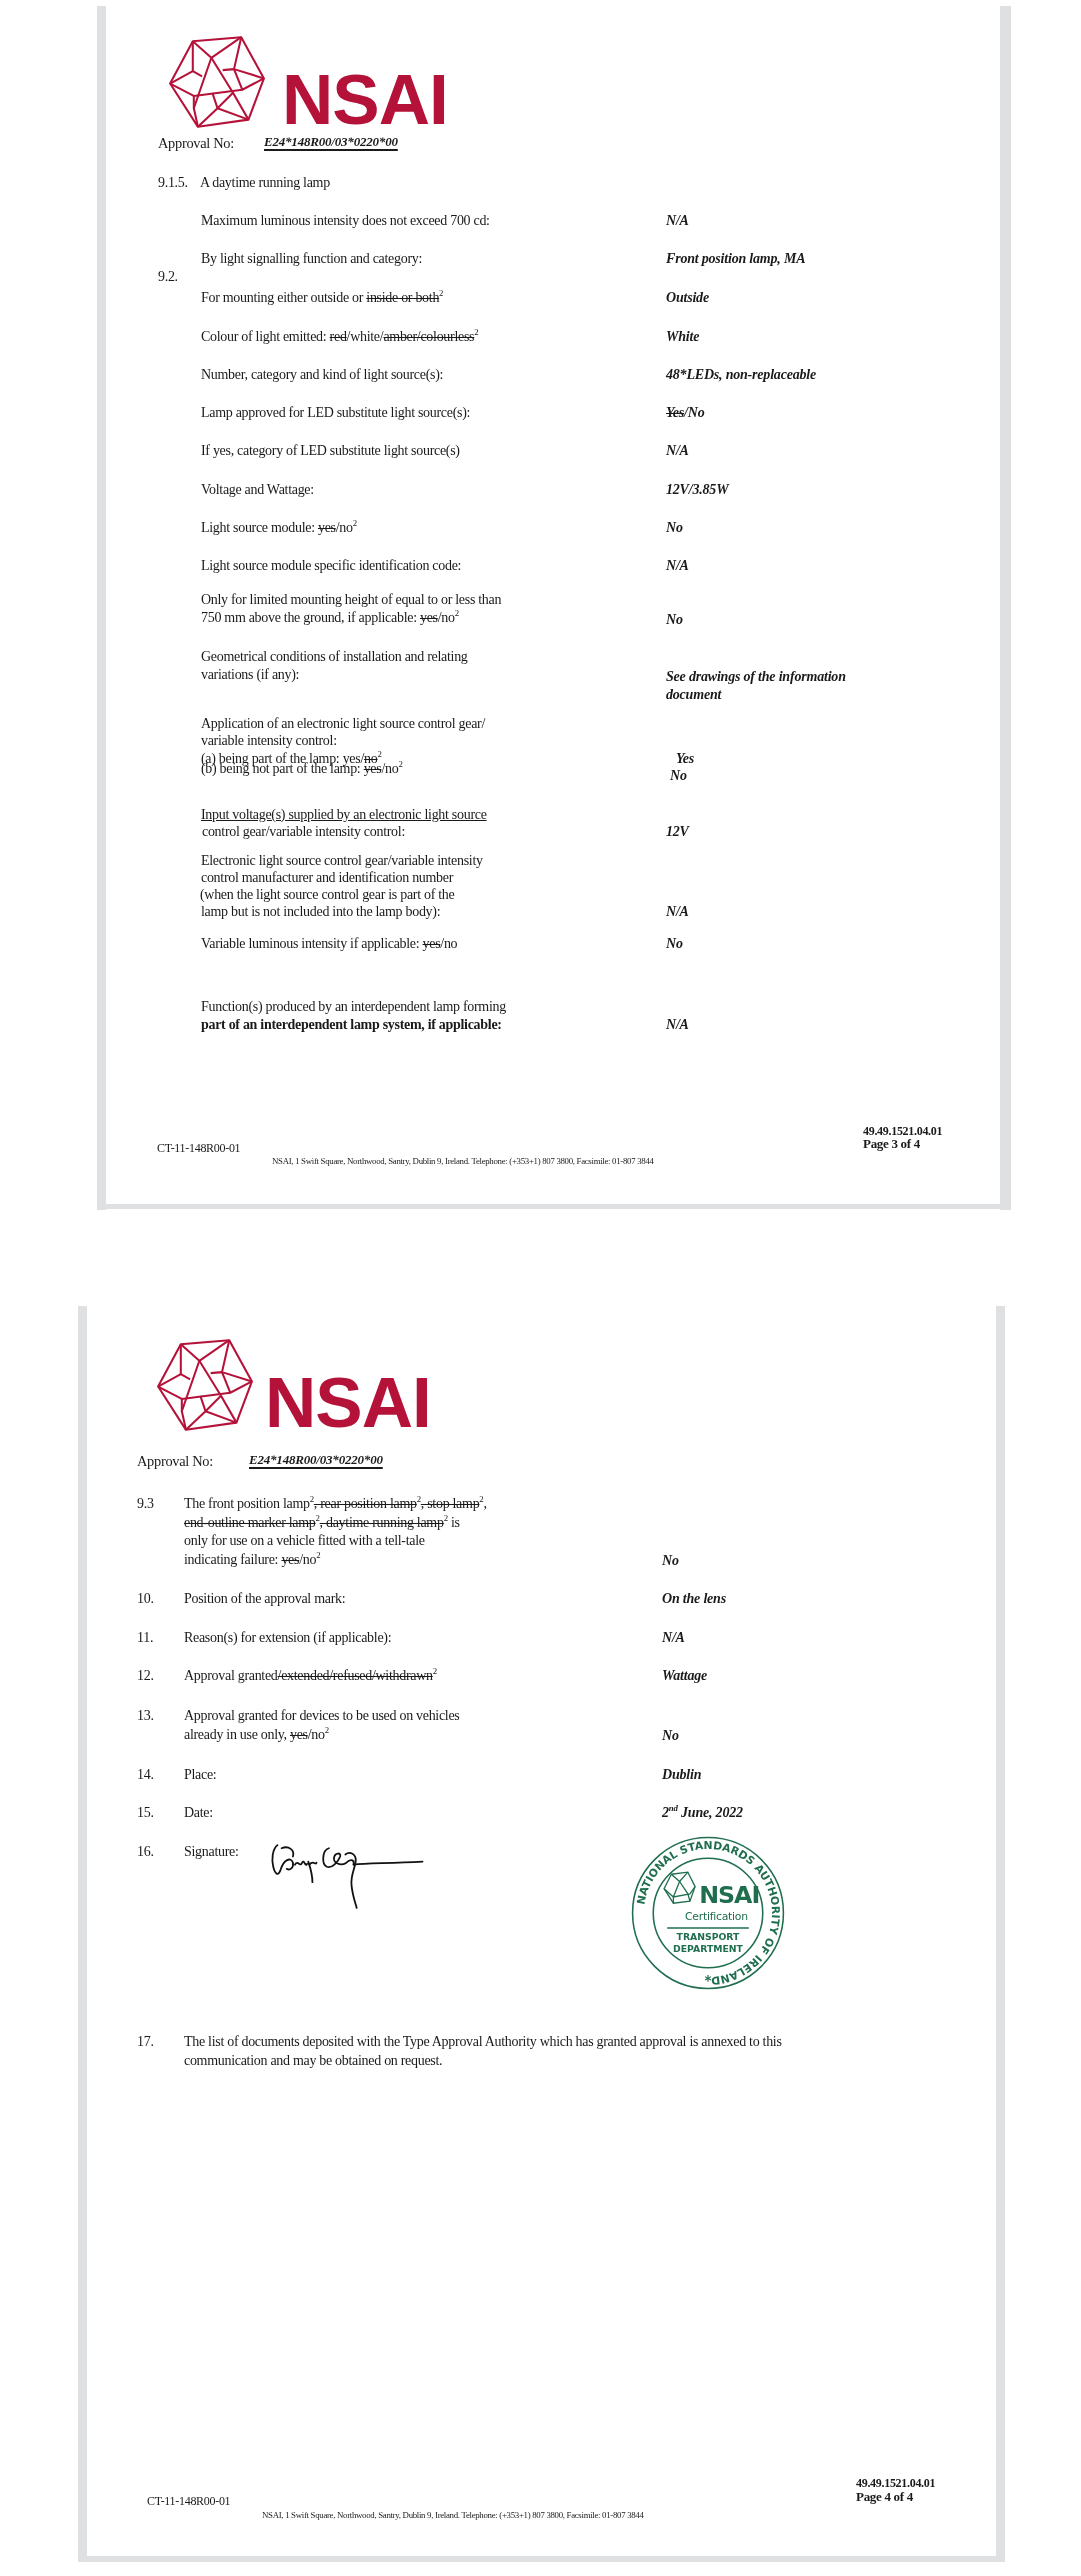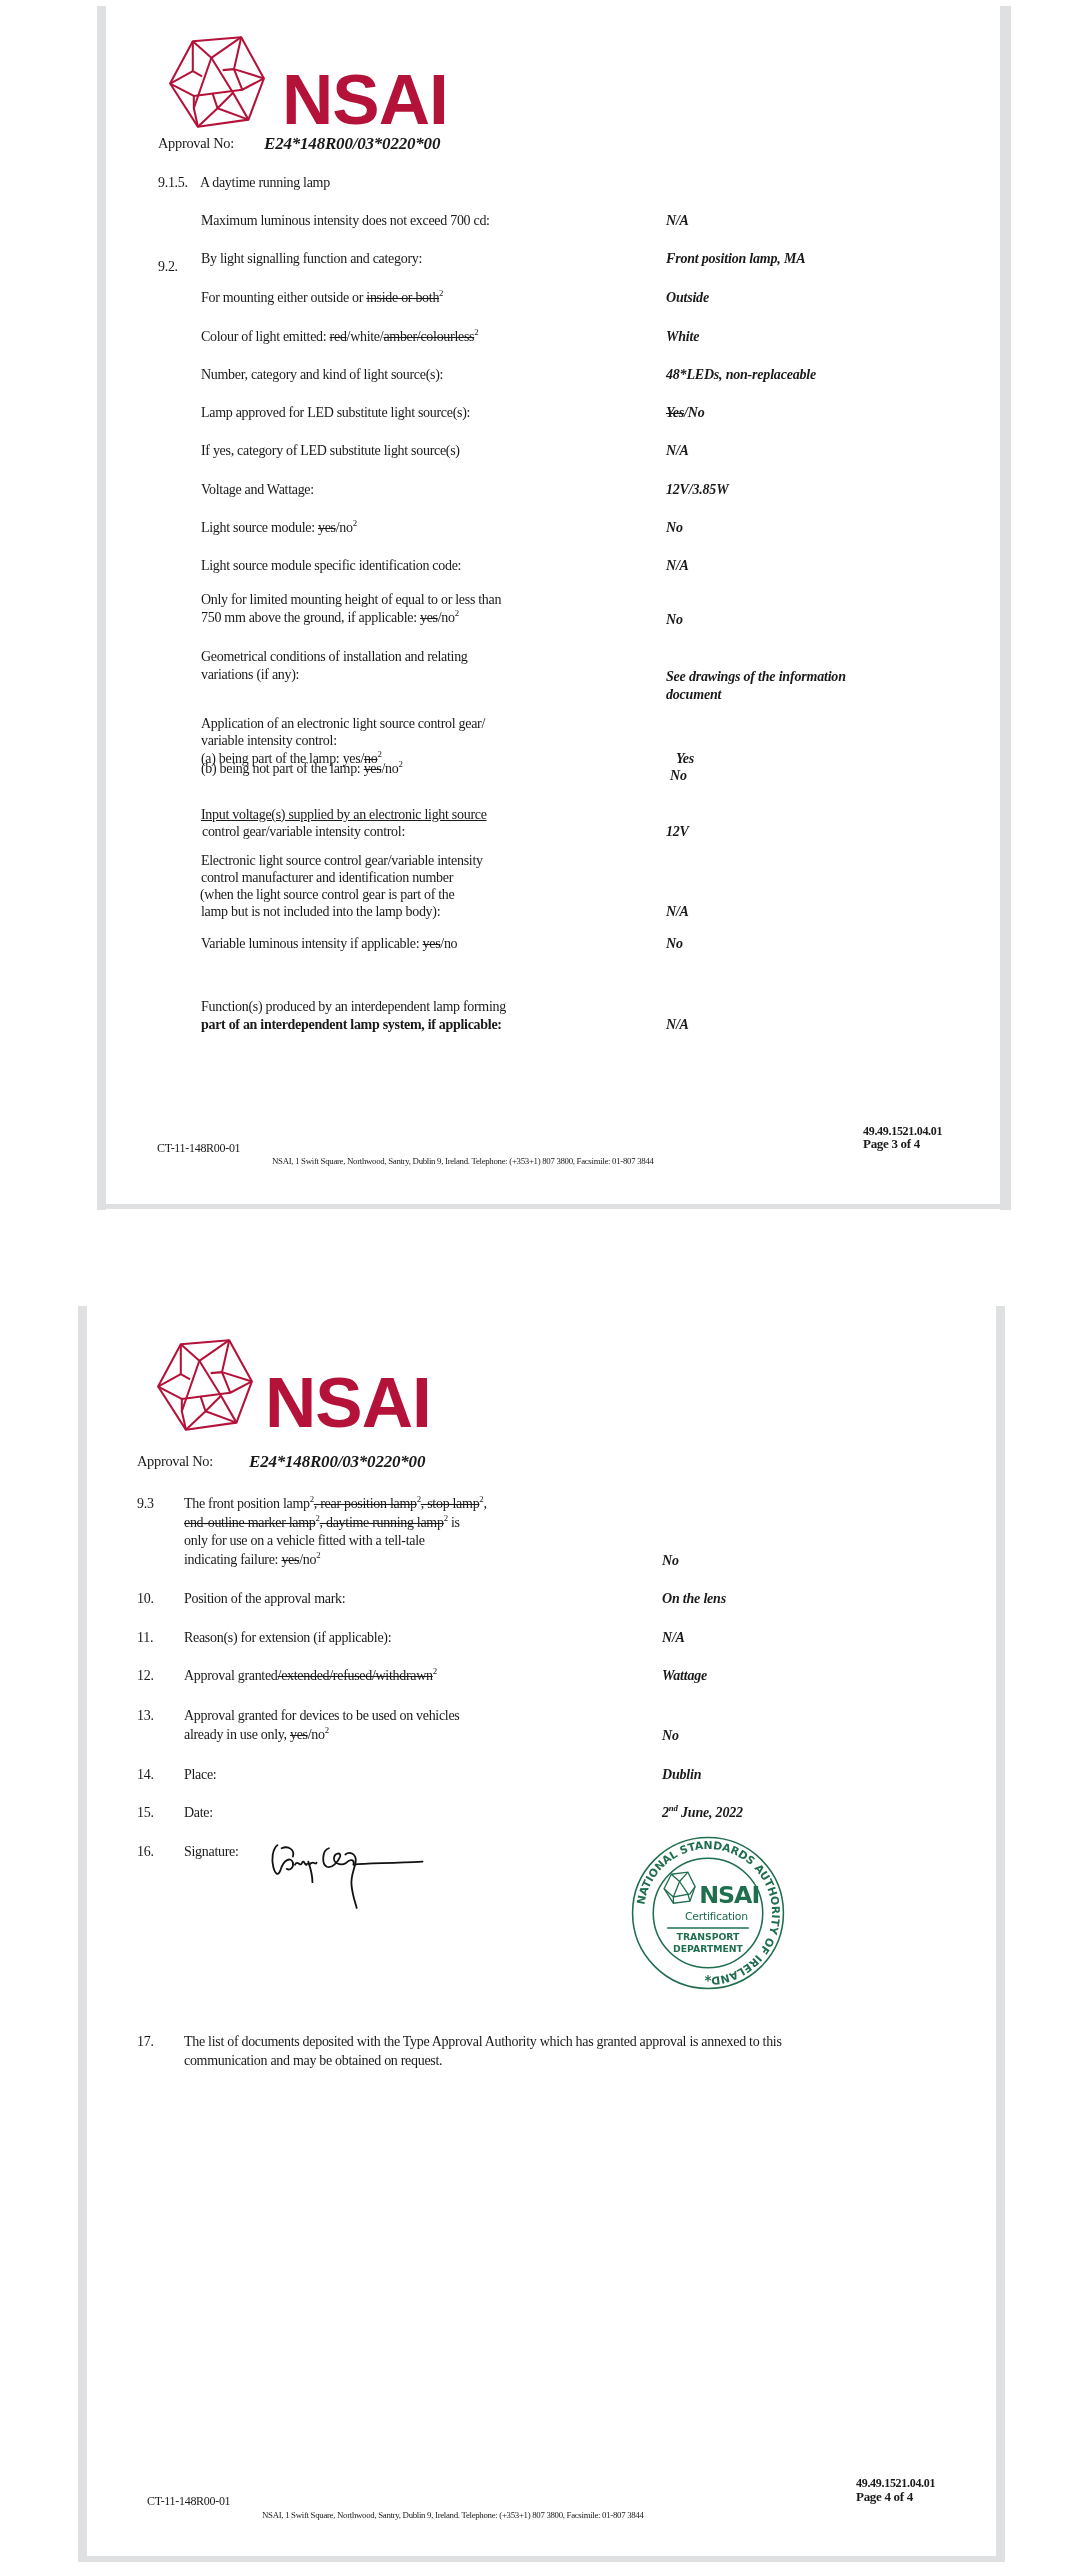--- a/index.html
+++ b/index.html
@@ -7,21 +7,21 @@
          font-family:"Liberation Serif", "DejaVu Serif", serif; color:#1a1a1a; }
   .page { position:absolute; background:#fff; box-sizing:border-box; }
   .frame-l, .frame-r, .frame-b { position:absolute; background:#dfe0e2; }
   .abs { position:absolute; white-space:nowrap; }
   .t { font-size:14px; line-height:18.5px; letter-spacing:-0.3px; }
   .v { font-size:14px; line-height:18.5px; font-weight:bold; font-style:italic; letter-spacing:-0.2px; }
   .num { font-size:14px; line-height:18.5px; letter-spacing:-0.3px; }
   s { text-decoration-thickness:1px; }
   sup { font-size:8.8px; line-height:0; vertical-align:super; }
   .approval-label { font-size:14.4px; letter-spacing:-0.3px; }
-  .approval-val { font-size:17px; font-weight:bold; font-style:italic; 
+  .approval-val { font-size:13px; font-weight:bold; font-style:italic; text-decoration:underline;
                   text-decoration-thickness:2.1px; text-underline-offset:2.6px; letter-spacing:-0.2px; }
   .logo-text { font-family:"Liberation Sans", "DejaVu Sans", sans-serif; font-weight:bold;
                color:#b5123a; font-size:71px; line-height:1; letter-spacing:-1px; }
   .foot-small { font-size:12px; letter-spacing:-0.3px; }
   .foot-page { font-size:13px; font-weight:bold; letter-spacing:-0.3px; }
   .foot-addr { font-size:8.8px; letter-spacing:-0.3px; }
 </style>
 </head>
 <body>
 
@@ -51,21 +51,21 @@
 
 <div class="abs approval-label" style="left:158px;top:135px;">Approval No:</div>
 <div class="abs approval-val" style="left:264px;top:134px;">E24*148R00/03*0220*00</div>
 
 <div class="abs t" style="left:158px;top:174px;">9.1.5.</div>
 <div class="abs t" style="left:200px;top:174px;">A daytime running lamp</div>
 
 <div class="abs t" style="left:201px;top:212px;">Maximum luminous intensity does not exceed 700 cd:</div>
 <div class="abs v" style="left:666px;top:212px;">N/A</div>
 
-<div class="abs num" style="left:158px;top:258px;text-align:center;">9.2.</div>
+<div class="abs num" style="left:158px;top:268px;text-align:center;">9.2.</div>
 <div class="abs t" style="left:201px;top:250px;">By light signalling function and category:</div>
 <div class="abs v" style="left:666px;top:250px;">Front position lamp, MA</div>
 
 <div class="abs t" style="left:201px;top:289px;"><span>For mounting either outside or </span><s>inside or both</s><sup>2</sup></div>
 <div class="abs v" style="left:666px;top:289px;">Outside</div>
 
 <div class="abs t" style="left:201px;top:328px;"><span>Colour of light emitted: </span><s>red</s><span>/white/</span><s>amber/colourless</s><sup>2</sup></div>
 <div class="abs v" style="left:666px;top:328px;">White</div>
 
 <div class="abs t" style="left:201px;top:366px;">Number, category and kind of light source(s):</div>

